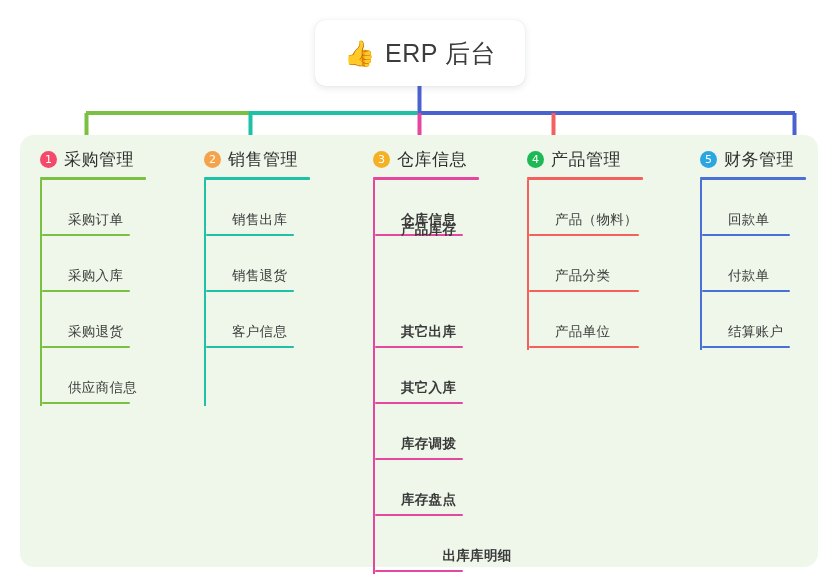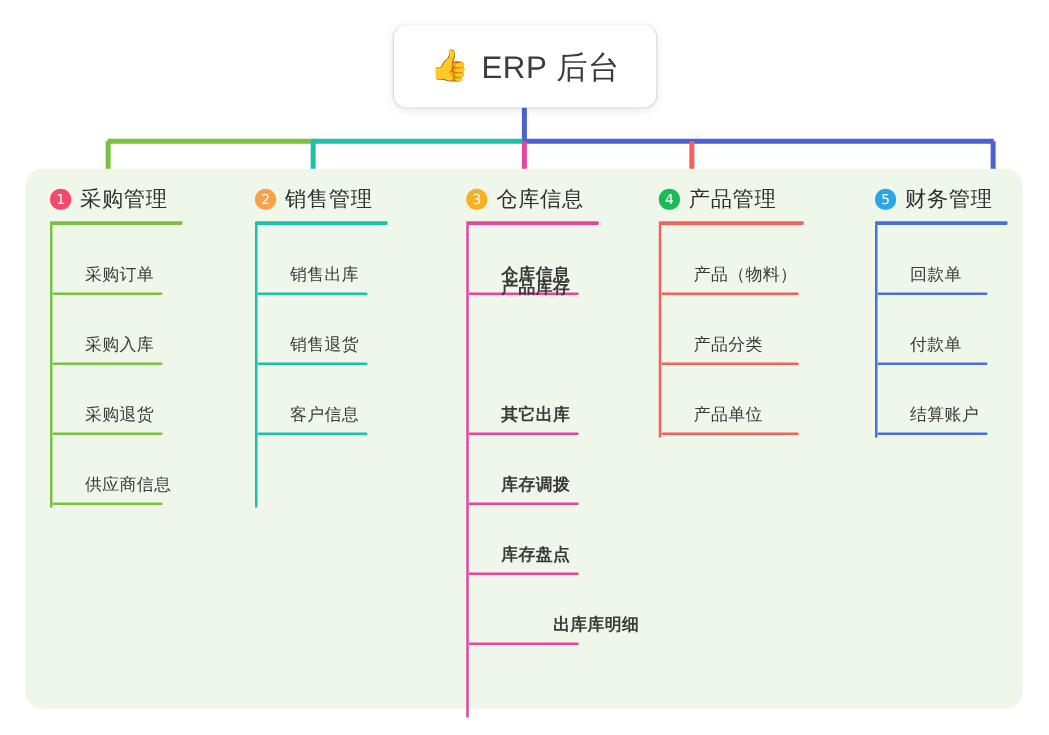--- a/index.html
+++ b/index.html
@@ -230,20 +230,24 @@
         </div>
         <div class="leaf" style="height: 56px; gap: 48px;">
           <div class="leaf-label">产品库存</div>
           <div class="leaf-rule" style="background: rgb(229, 71, 159); width: 88px; margin-left: -26px;"></div>
         </div>
         <div class="leaf" style="height: 56px;">
           <div class="leaf-label">其它出库</div>
           <div class="leaf-rule" style="background: rgb(229, 71, 159); width: 88px; margin-left: -26px;"></div>
         </div>
         <div class="leaf" style="height: 56px;">
+          <div class="leaf-label">其它入库</div>
+          <div class="leaf-rule" style="background: rgb(229, 71, 159); width: 88px; margin-left: -26px;"></div>
+        </div>
+        <div class="leaf" style="height: 56px;">
           <div class="leaf-label">库存调拨</div>
           <div class="leaf-rule" style="background: rgb(229, 71, 159); width: 88px; margin-left: -26px;"></div>
         </div>
         <div class="leaf" style="height: 56px;">
           <div class="leaf-label">库存盘点</div>
           <div class="leaf-rule" style="background: rgb(229, 71, 159); width: 88px; margin-left: -26px;"></div>
         </div>
         <div class="leaf" style="height: 56px; text-align: center;">
           <div class="leaf-label">出库库明细</div>
           <div class="leaf-rule" style="background: rgb(229, 71, 159); width: 88px; margin-left: -26px;"></div>

